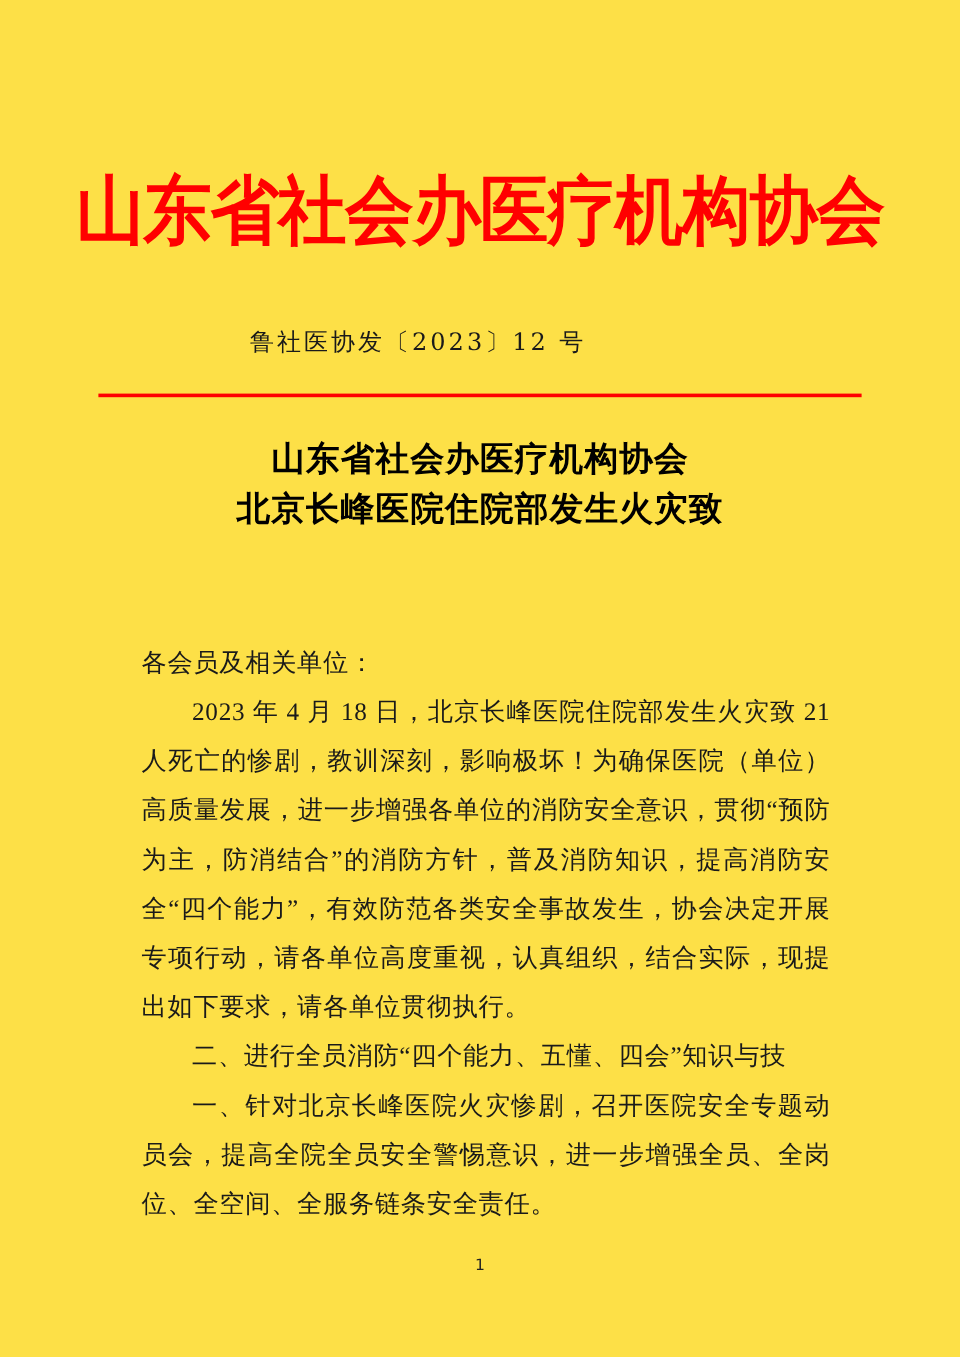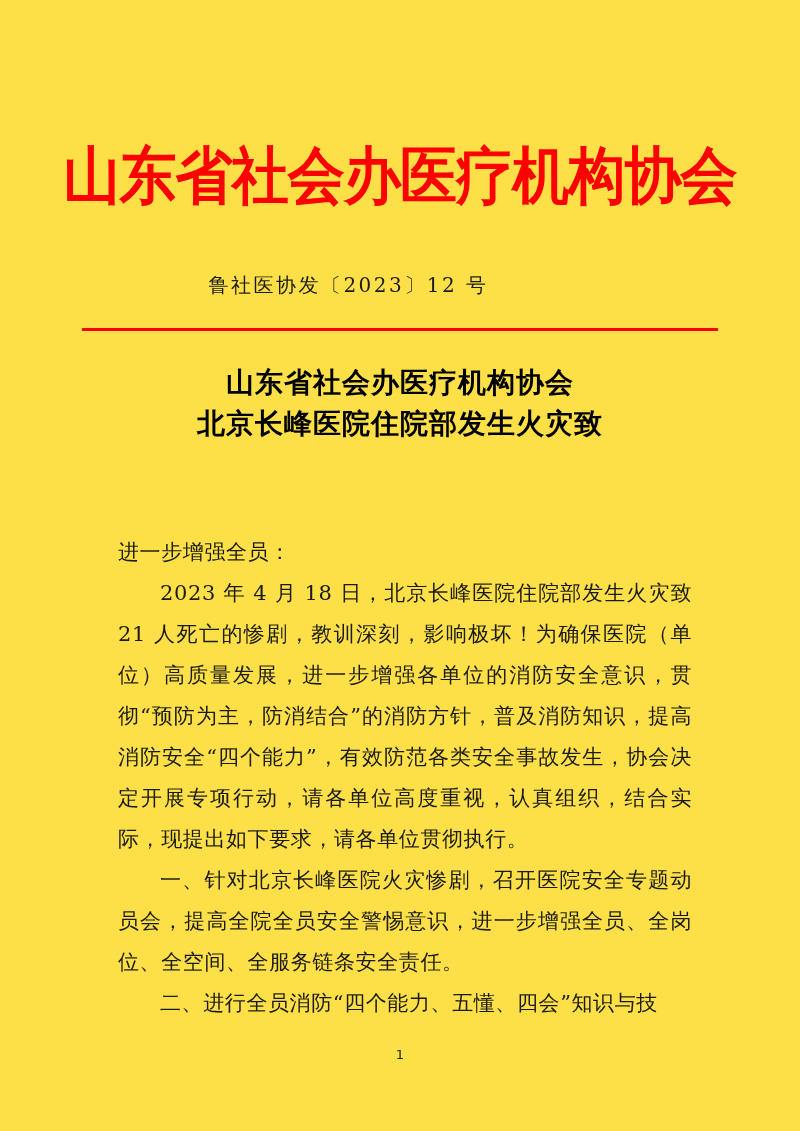--- a/index.html
+++ b/index.html
@@ -102,20 +102,21 @@
     text-justify: inter-character;
     letter-spacing: 0.6px;
   }
   .body-text p {
     margin: 0;
     text-align: justify;
     text-justify: inter-character;
   }
   .body-text p.indent {
     text-indent: 2em;
+    font-family: Liberation Serif, serif;
   }
 
   
   .page-number {
     position: absolute;
     left: 0;
     top: 1046px;
     width: 800px;
     text-align: center;
     font-family: "DejaVu Sans", "Liberation Sans", sans-serif;
@@ -134,21 +135,21 @@
   <div class="doc-number">鲁社医协发〔2023〕12 号</div>
 
   <hr class="red-rule">
 
   <div class="doc-title">
     <span class="tline">山东省社会办医疗机构协会</span>
     <span class="tline">北京长峰医院住院部发生火灾致</span>
   </div>
 
   <div class="body-text">
-    <p>进一步增强全员：</p>
+    <p>各会员及相关单位：</p>
     <p class="indent">2023 年 4 月 18 日，北京长峰医院住院部发生火灾致 21 人死亡的惨剧，教训深刻，影响极坏！为确保医院（单位）高质量发展，进一步增强各单位的消防安全意识，贯彻“预防为主，防消结合”的消防方针，普及消防知识，提高消防安全“四个能力”，有效防范各类安全事故发生，协会决定开展专项行动，请各单位高度重视，认真组织，结合实际，现提出如下要求，请各单位贯彻执行。</p>
+    <p class="indent">二、进行全员消防“四个能力、五懂、四会”知识与技</p>
     <p class="indent">一、针对北京长峰医院火灾惨剧，召开医院安全专题动员会，提高全院全员安全警惕意识，进一步增强全员、全岗位、全空间、全服务链条安全责任。</p>
-    <p class="indent">二、进行全员消防“四个能力、五懂、四会”知识与技</p>
   </div>
 
   <div class="page-number">1</div>
 
 </div>
 
 </body></html>

